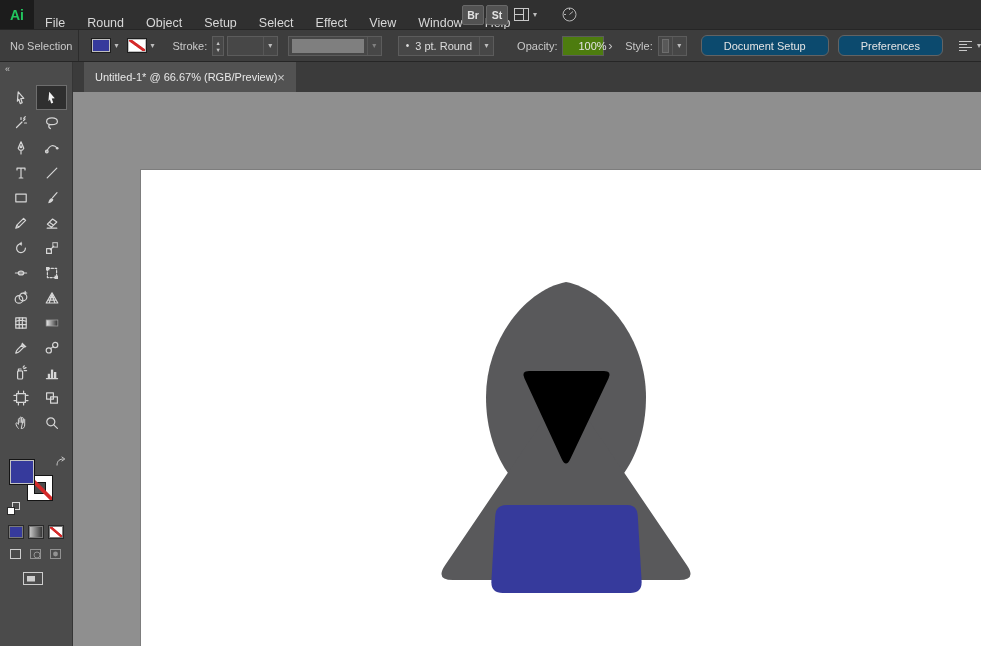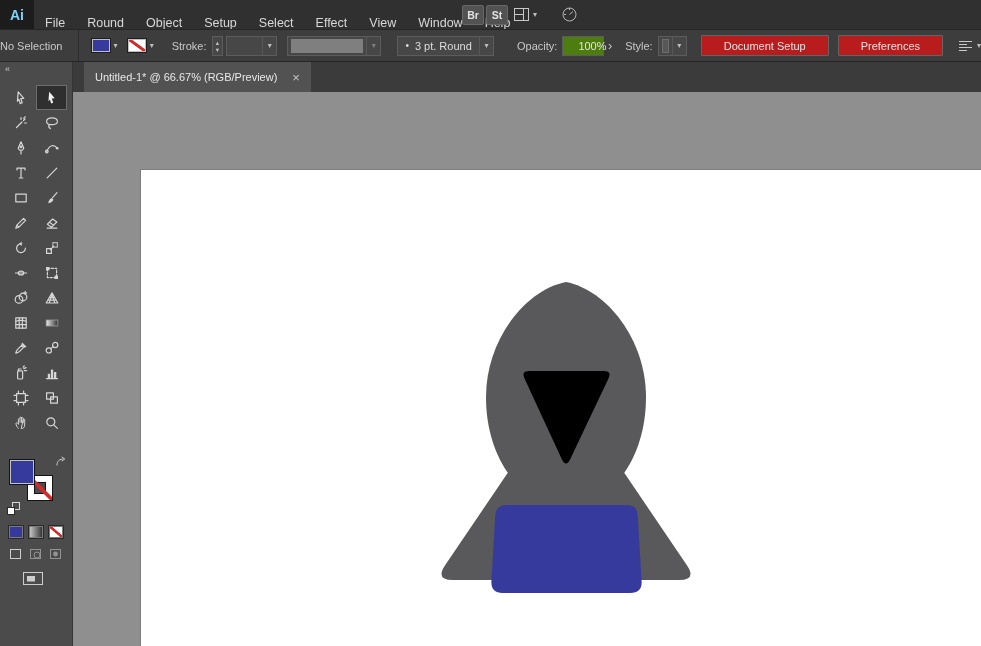--- a/index.html
+++ b/index.html
@@ -2,35 +2,35 @@
 <html style="--accent-blue: #363a9c; --none-red: #d42a2a;"><head>
 <meta charset="utf-8">
 <title>Adobe Illustrator</title>
 <style>
   * { box-sizing: border-box; margin: 0; padding: 0; cursor: default; }
   body { background: #222; font-family: "Liberation Sans", sans-serif; }
   .app { position: relative; width: 981px; height: 646px; background: #3a3a3a; overflow: hidden; color: #d6d6d6; }
 
   
   .menubar { position: absolute; left: 0; top: 0; width: 100%; height: 29px; background: #303030; display: flex; align-items: center; font-size: 12.5px; }
-  .logo { width: 34px; height: 29px; background: #1c1c1c; color: #7dd3fc; font-weight: bold; font-size: 14px; display: flex; align-items: center; justify-content: center; }
+  .logo { width: 34px; height: 29px; background: #1c1c1c; color: #22c55e; font-weight: bold; font-size: 14px; display: flex; align-items: center; justify-content: center; }
   .menu-items { display: flex; height: 29px; }
   .menu-item { padding: 9px 11px; line-height: 29px; color: #d8d8d8; }
   .mb-right { position: absolute; left: 462px; top: 0; height: 29px; display: flex; align-items: center; gap: 2px; }
   .mb-btn { width: 22px; height: 20px; background: #525252; border: 1px solid #686868; border-radius: 2px; color: #e2e2e2; font-size: 10.5px; font-weight: bold; font-family: inherit; padding: 0; }
   .ws { display: flex; align-items: center; gap: 4px; margin-left: 4px; }
   .gauge-wrap { margin-left: 22px; display: flex; align-items: center; }
 
   .chev { display: inline-flex; }
   .chev::after { content: "▾"; font-size: 8px; color: #bdbdbd; line-height: 1; }
   .chev.dim::after { color: #808080; }
 
   
   .controlbar { position: absolute; left: 0; top: 29px; width: 100%; height: 33px; background: #3d3d3d; border-top: 1px solid #262626; border-bottom: 1px solid #262626; display: flex; align-items: center; font-size: 11px; color: #c9c9c9; }
-  .cb-status { width: 86px; }
+  .cb-status { width: 86px; padding-left: 10px; }
   .vdiv { width: 1px; height: 31px; background: #2c2c2c; margin-right: 12px; }
   .swatch-group { display: flex; align-items: center; margin-right: 9px; gap: 3px; }
   .swatch { width: 20px; height: 15px; border: 1px solid #1e1e1e; box-shadow: inset 0 0 0 1px #bfbfbf; display: inline-block; }
   .fill-swatch { background-color: var(--accent-blue); }
   .none-diagonal { background-color: #fff; background-image: linear-gradient(to top right, transparent 42%, var(--none-red) 46%, var(--none-red) 56%, transparent 60%); }
   .cb-label { margin: 0 5px 0 9px; white-space: nowrap; }
   .stepper { width: 13px; height: 20px; background: #474747; border: 1px solid #5c5c5c; display: flex; flex-direction: column; align-items: center; justify-content: center; margin-right: 3px; }
   .stepper span { font-size: 6.5px; line-height: 7px; color: #c4c4c4; }
   .stepper .up::after { content: "▴"; }
   .stepper .down::after { content: "▾"; }
@@ -42,26 +42,26 @@
   .profile-preview { flex: 1; height: 14px; margin: 0 3px; background: #7f7f7f; }
   .dd-brush { width: 106px; margin-right: 14px; padding-left: 7px; gap: 6px; color: #dedede; white-space: nowrap; }
   .dd-brush .dd-chev { margin-left: auto; }
   .brush-dot { font-size: 10px; }
   .field { height: 20px; background: #4d7c0f; border: 1px solid #5c5c5c; display: flex; align-items: center; padding: 0 15px; }
   .opacity-field { width: 42px; color: #e3e3e3; }
   .arrow-btn { width: 13px; text-align: center; color: #c4c4c4; }
   .arrow-btn::after { content: "›"; font-size: 13px; }
   .dd-style { width: 32px; margin-right: 14px; }
   .style-swatch { flex: 1; height: 14px; margin: 0 3px; background: #585858; border: 1px solid #6d6d6d; }
-  .cb-btn { height: 21px; padding: 0 22px; margin-right: 9px; background: #b91c1c; border: 1px solid #636363; border-radius: 1px; color: #e4e4e4; font-size: 11px; font-family: inherit; white-space: nowrap; }
+  .cb-btn { height: 21px; padding: 0 22px; margin-right: 9px; background: #0c4a6e; border: 1px solid #636363; border-radius: 6px; color: #e4e4e4; font-size: 11px; font-family: inherit; white-space: nowrap; }
   .align-ctl { display: flex; align-items: center; gap: 4px; margin-left: 6px; }
 
   
   .tabbar { position: absolute; left: 73px; top: 62px; right: 0; height: 30px; background: #3b3b3b; }
-  .tab { position: absolute; left: 11px; top: 0; height: 30px; background: #525252; display: flex; align-items: center; padding: 4px 11px; color: #e8e8e8; font-size: 11px; gap: 15px; }
+  .tab { position: absolute; left: 11px; top: 0; height: 30px; background: #525252; display: flex; align-items: center; padding: 4px 11px; color: #e8e8e8; font-size: 11px; gap: 0; }
   .tab-close { color: #c9c9c9; font-size: 13px; line-height: 1; }
 
   
   .toolbar { position: absolute; left: 0; top: 62px; width: 73px; bottom: 0; background: #4b4b4b; border-right: 1px solid #353535; }
   .tb-head { height: 15px; padding-left: 5px; color: #c6c6c6; font-size: 9px; line-height: 15px; letter-spacing: -1px; }
   .tool-grid { display: grid; grid-template-columns: 1fr 1fr; grid-auto-rows: 25px; padding: 8px 5px 0 5px; }
   .tool { display: flex; align-items: center; justify-content: center; border: 1px solid transparent; }
   .tool.active { background: #2f2f2f; border: 1px solid #6e6e6e; }
   .fs-widget { position: relative; height: 66px; margin-top: 20px; }
   .stroke-box { position: absolute; left: 27px; top: 20px; width: 26px; height: 26px; background: #fff; border: 1px solid #141414; }

